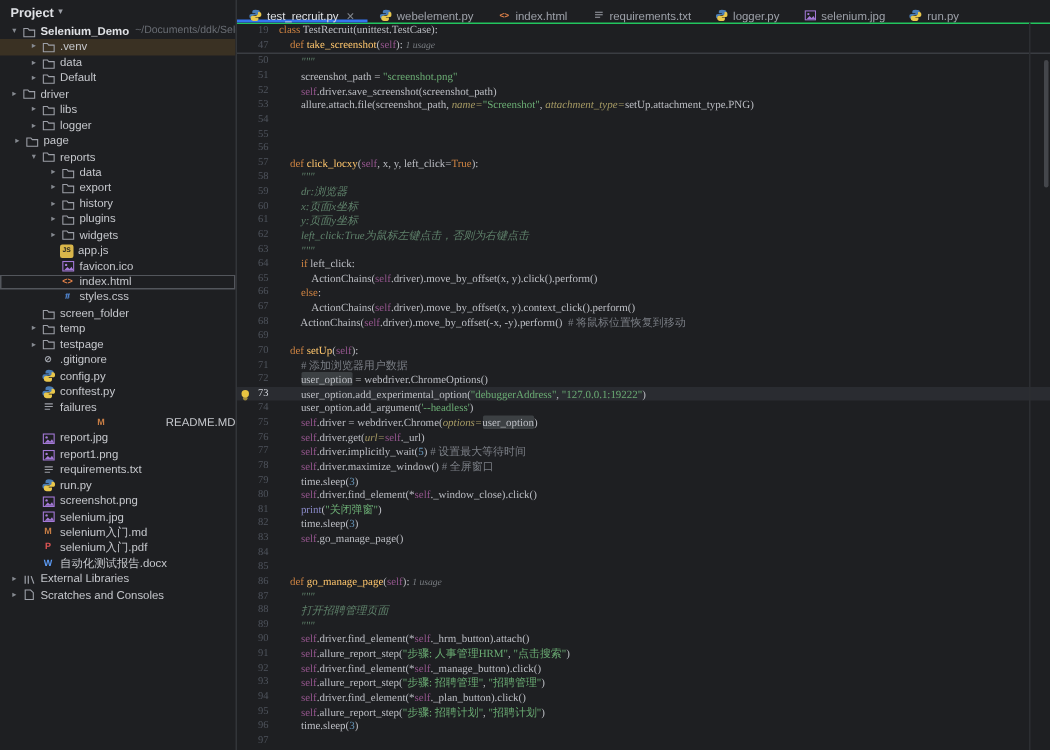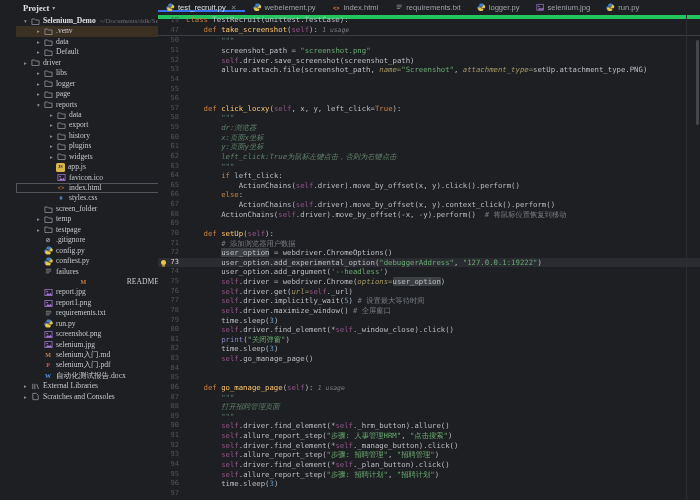--- a/index.html
+++ b/index.html
@@ -1,52 +1,52 @@
 <!DOCTYPE html>
 <html><head>
 <meta charset="utf-8">
 <style>
   html,body{margin:0;padding:0;}
   body{width:700px;height:500px;background:#1e1f22;overflow:hidden;
        font-family:"Liberation Sans",sans-serif;color:#bcbec4;position:relative;}
 
   
-  .project-panel{position:absolute;left:16px;top:0;width:157px;height:500px;
-                 background:#1e1f22;border-right:1px solid #323539;overflow:hidden;font-family:Liberation Serif, serif;}
+  .project-panel{position:absolute;left:0;top:0;width:157px;height:500px;
+                 background:#1e1f22;border-right:1px solid #323539;overflow:hidden;}
   .panel-header{height:16px;display:flex;align-items:center;padding-left:7px;gap:3px;}
   .panel-title{font-size:8.5px;font-weight:bold;color:#dfe1e5;}
   .panel-caret{font-size:6px;color:#9da0a8;line-height:1;}
   .tree{font-size:7.6px;line-height:10.45px;}
   .tree-row{height:10.45px;display:flex;align-items:center;white-space:nowrap;overflow:hidden;}
   .tree-row .chev{width:9px;flex:none;text-align:center;font-size:5.5px;color:#868a91;}
   .tree-row .ficon{width:10px;height:10px;flex:none;margin-right:3px;display:inline-flex;
                    align-items:center;justify-content:center;font-size:6px;font-weight:bold;}
   .tree-row .ficon svg{width:9px;height:9px;display:block;}
   .tree-row .lbl{color:#c6c8cd;}
   .tree-row.bold .lbl{font-weight:bold;color:#dfe1e5;}
   .tree-row .path{color:#696d74;font-size:7px;margin-left:4px;}
   .tree-row.excluded{background:#3a3123;}
   .tree-row.selected{box-shadow:inset 0 0 0 1px #53565c;}
   .ficon.boxed{border-radius:1.5px;width:9px;height:9px;font-size:4.5px;}
 
   
   .editor{position:absolute;left:158px;top:0;right:0;bottom:0;background:#1e1f22;}
-  .tabbar{height:15px;display:flex;align-items:center;border-bottom:4px solid #22c55e;}
+  .tabbar{height:15px;display:flex;align-items:flex-end;border-bottom:1px solid #22c55e;}
   .tab{display:flex;align-items:center;gap:3px;padding:0 8px;font-size:7.6px;color:#9ea2aa;
        white-space:nowrap;}
   .tab .ficon{width:9px;height:9px;display:inline-flex;align-items:center;justify-content:center;
               font-size:5.5px;font-weight:bold;}
   .tab .ficon svg{width:8.5px;height:8.5px;display:block;}
   .tab.active{color:#dfe1e5;box-shadow:inset 0 -2px 0 #3574f0;background:#1e1f22;}
   .tab .close{font-size:7px;color:#82868d;margin-left:2px;}
 
   .code-area{position:absolute;top:15px;left:0;right:0;bottom:0;
              font-family:"DejaVu Sans Mono",monospace;font-size:7.3px;overflow:hidden;}
   .sticky{border-bottom:1px solid #3a3d42;}
-  .line{height:9.64px;line-height:9.64px;display:flex;position:relative;white-space:pre;}
+  .line{height:9.64px;line-height:9.64px;display:flex;position:relative;white-space:pre;font-family:Liberation Serif, serif;}
   .sticky .line{height:10.2px;line-height:10.2px;}
   .line .gutter{width:21px;flex:none;text-align:right;padding-right:7px;
                 color:#4e535c;font-size:7px;}
   .line .content{flex:1;white-space:pre;}
   .line.current{background:#2a2c31;}
   .line.current .gutter{color:#d2d5db;}
   .bulb{position:absolute;left:3px;top:2px;width:5px;height:5px;border-radius:50%;
         background:#e8c441;box-shadow:0 3px 0 -1px #a08a3a;}
 
   .t-p{color:#bcbec4;}
@@ -137,21 +137,21 @@
       </div>
       <div class="tree-row" style="padding-left: 18px;">
         <span class="chev">▸</span>
         <span class="ficon">
           <svg viewBox="0 0 10 10">
             <path d="M1 2.2h3l1 1.2h4v4.9H1z" fill="none" stroke="#9da0a8" stroke-width="0.8"></path>
           </svg>
         </span>
         <span class="lbl">logger</span>
       </div>
-      <div class="tree-row" style="padding-left: 18px;">
+      <div class="tree-row" style="padding-left: 7px;">
         <span class="chev">▸</span>
         <span class="ficon">
           <svg viewBox="0 0 10 10">
             <path d="M1 2.2h3l1 1.2h4v4.9H1z" fill="none" stroke="#9da0a8" stroke-width="0.8"></path>
           </svg>
         </span>
         <span class="lbl">page</span>
       </div>
       <div class="tree-row" style="padding-left: 18px;">
         <span class="chev">▾</span>
@@ -499,21 +499,21 @@
         <div class="line"><span class="gutter">80</span><span class="content"><span class="t-p">        </span><span class="t-e">self</span><span class="t-p">.driver.find_element(*</span><span class="t-e">self</span><span class="t-p">._window_close).click()</span></span></div>
         <div class="line"><span class="gutter">81</span><span class="content"><span class="t-p">        </span><span class="t-b">print</span><span class="t-p">(</span><span class="t-s">"关闭弹窗"</span><span class="t-p">)</span></span></div>
         <div class="line"><span class="gutter">82</span><span class="content"><span class="t-p">        time.sleep(</span><span class="t-n">3</span><span class="t-p">)</span></span></div>
         <div class="line"><span class="gutter">83</span><span class="content"><span class="t-p">        </span><span class="t-e">self</span><span class="t-p">.go_manage_page()</span></span></div>
         <div class="line"><span class="gutter">84</span><span class="content"></span></div>
         <div class="line"><span class="gutter">85</span><span class="content"></span></div>
         <div class="line"><span class="gutter">86</span><span class="content"><span class="t-p">    </span><span class="t-k">def </span><span class="t-f">go_manage_page</span><span class="t-p">(</span><span class="t-e">self</span><span class="t-p">): </span><span class="t-u">1 usage</span></span></div>
         <div class="line"><span class="gutter">87</span><span class="content"><span class="t-d">        """</span></span></div>
         <div class="line"><span class="gutter">88</span><span class="content"><span class="t-d">        打开招聘管理页面</span></span></div>
         <div class="line"><span class="gutter">89</span><span class="content"><span class="t-d">        """</span></span></div>
-        <div class="line"><span class="gutter">90</span><span class="content"><span class="t-p">        </span><span class="t-e">self</span><span class="t-p">.driver.find_element(*</span><span class="t-e">self</span><span class="t-p">._hrm_button).allure()</span></span></div>
+        <div class="line"><span class="gutter">90</span><span class="content"><span class="t-p">        </span><span class="t-e">self</span><span class="t-p">.driver.find_element(*</span><span class="t-e">self</span><span class="t-p">._hrm_button).attach()</span></span></div>
         <div class="line"><span class="gutter">91</span><span class="content"><span class="t-p">        </span><span class="t-e">self</span><span class="t-p">.allure_report_step(</span><span class="t-s">"步骤: 人事管理HRM"</span><span class="t-p">, </span><span class="t-s">"点击搜索"</span><span class="t-p">)</span></span></div>
         <div class="line"><span class="gutter">92</span><span class="content"><span class="t-p">        </span><span class="t-e">self</span><span class="t-p">.driver.find_element(*</span><span class="t-e">self</span><span class="t-p">._manage_button).click()</span></span></div>
         <div class="line"><span class="gutter">93</span><span class="content"><span class="t-p">        </span><span class="t-e">self</span><span class="t-p">.allure_report_step(</span><span class="t-s">"步骤: 招聘管理"</span><span class="t-p">, </span><span class="t-s">"招聘管理"</span><span class="t-p">)</span></span></div>
         <div class="line"><span class="gutter">94</span><span class="content"><span class="t-p">        </span><span class="t-e">self</span><span class="t-p">.driver.find_element(*</span><span class="t-e">self</span><span class="t-p">._plan_button).click()</span></span></div>
         <div class="line"><span class="gutter">95</span><span class="content"><span class="t-p">        </span><span class="t-e">self</span><span class="t-p">.allure_report_step(</span><span class="t-s">"步骤: 招聘计划"</span><span class="t-p">, </span><span class="t-s">"招聘计划"</span><span class="t-p">)</span></span></div>
         <div class="line"><span class="gutter">96</span><span class="content"><span class="t-p">        time.sleep(</span><span class="t-n">3</span><span class="t-p">)</span></span></div>
         <div class="line"><span class="gutter">97</span><span class="content"></span></div>
       </div>
   </div>
   <div class="margin-guide"></div>

